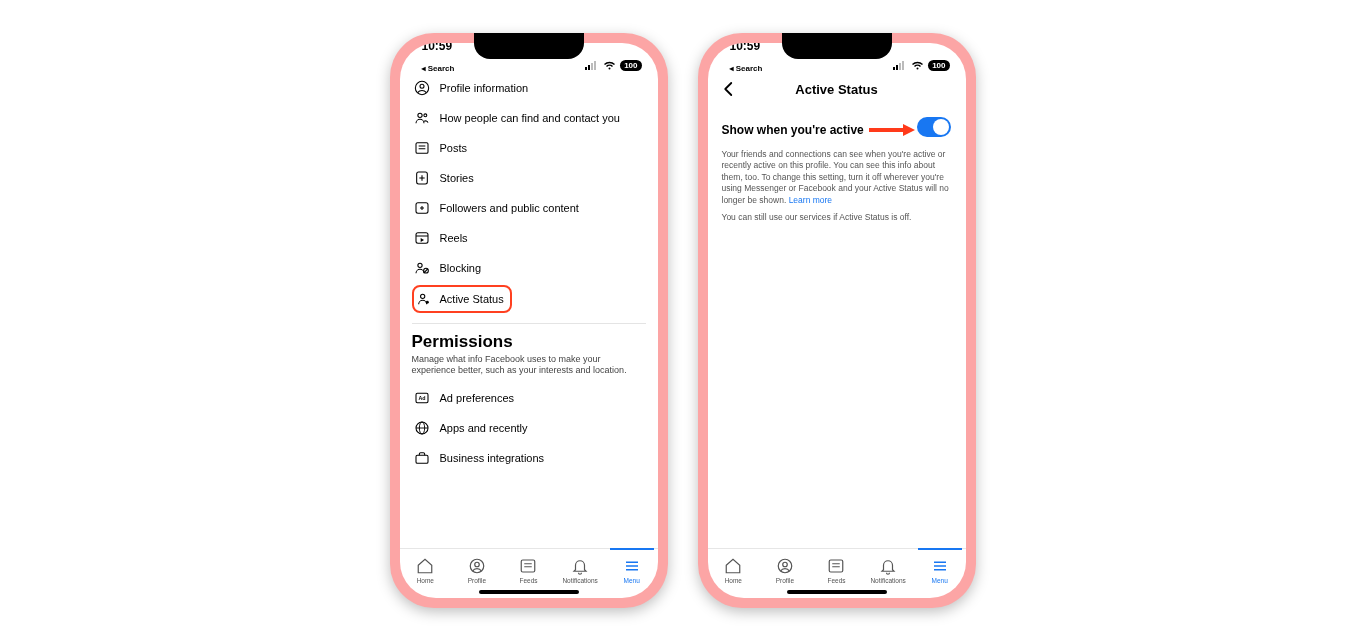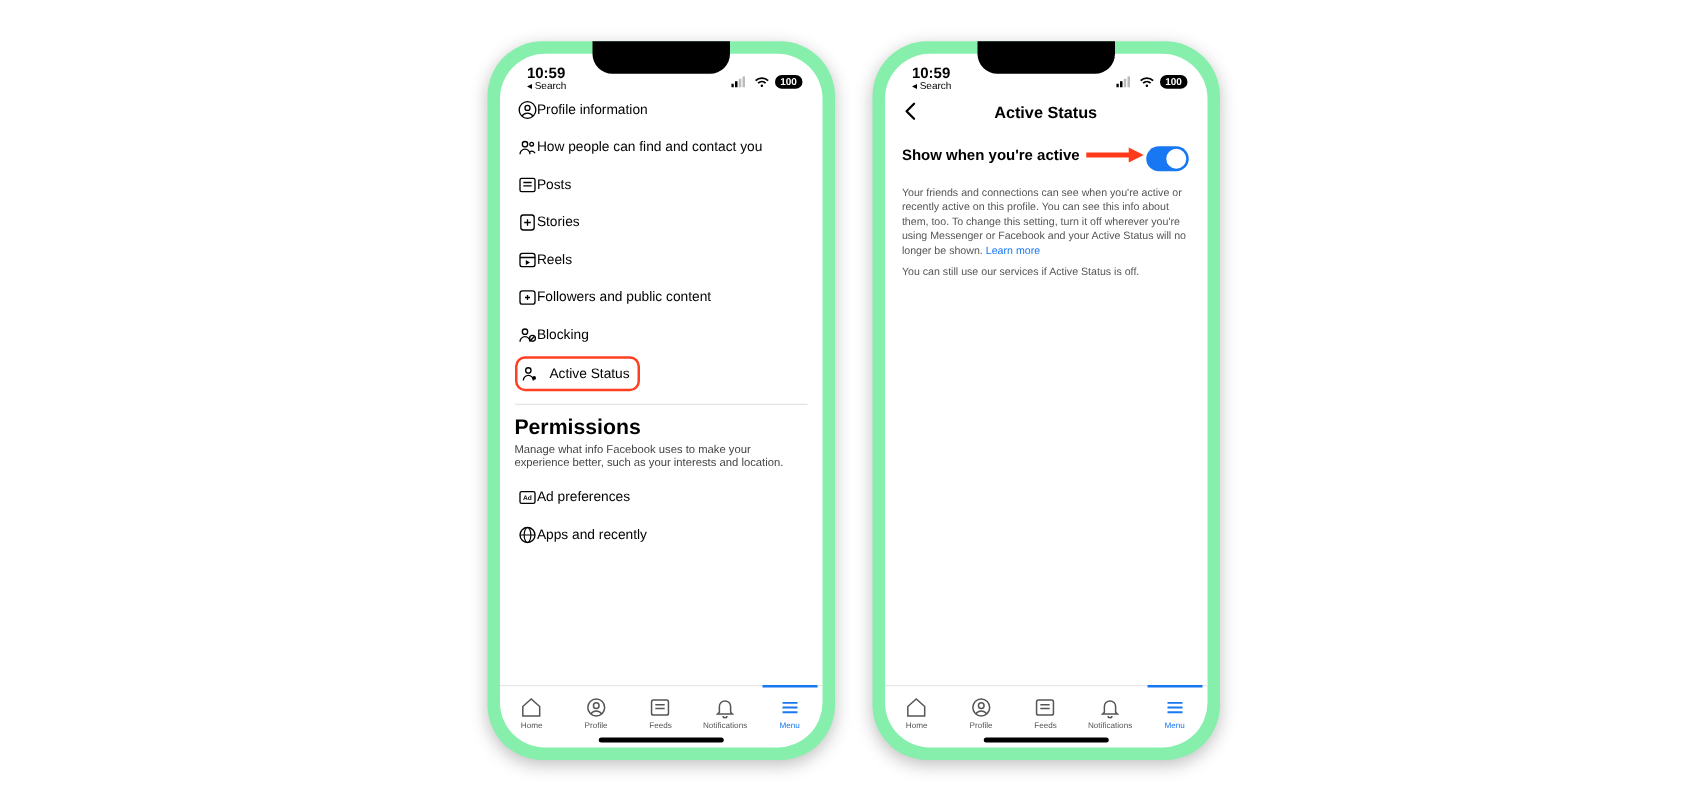--- a/index.html
+++ b/index.html
@@ -9,21 +9,21 @@
     background: #ffffff;
     font-family: -apple-system, BlinkMacSystemFont, "Segoe UI", Helvetica, Arial, sans-serif;
     display: flex;
     justify-content: center;
     align-items: center;
     gap: 30px;
   }
   .phone {
     width: 278px;
     height: 575px;
-    background: #86efac;
+    background: #fca5a5;
     border-radius: 44px;
     padding: 10px;
     position: relative;
     box-shadow: 0 4px 14px rgba(0,0,0,0.25);
   }
   .phone::before {
     content: "";
     position: absolute;
     top: 0; left: 50%;
     transform: translateX(-50%);
@@ -46,21 +46,21 @@
     height: 30px;
     display: flex;
     justify-content: space-between;
     align-items: flex-end;
     padding: 0 16px 0 22px;
     font-size: 12px;
     font-weight: 600;
   }
   .status-left { display: flex; flex-direction: column; line-height: 1; }
   .status-time { font-size: 12px; font-weight: 700; }
-  .status-back { font-size: 8px; font-weight: 400; margin-top: 1px; }
+  .status-back { font-size: 8px; font-weight: 700; margin-top: 13px; }
   .status-right { display: flex; align-items: center; gap: 4px; padding-bottom: 2px; }
   .battery-pill {
     background: #000; color: #fff;
     border-radius: 8px; font-size: 8px;
     padding: 1px 4px; font-weight: 700;
   }
 
   .nav-header {
     display: flex;
     align-items: center;
@@ -74,20 +74,21 @@
     font-size: 13px; font-weight: 700;
     pointer-events: none;
   }
   .chevron-back { width: 18px; height: 18px; }
   .search-right { margin-left: auto; width: 18px; height: 18px; }
 
   .content { flex: 1; overflow: hidden; padding: 0 12px; }
 
   .list-row {
     display: flex; align-items: center;
+    gap: 10px;
     padding: 7px 2px;
     font-size: 11px;
   }
   .row-icon { width: 16px; height: 16px; flex: 0 0 16px; color: #000; }
   .highlight-box {
     border: 2.5px solid #ff4020;
     border-radius: 8px;
     padding: 4px 6px 4px 2px;
     display: inline-flex; align-items: center; gap: 8px;
     margin-top: 2px;
@@ -119,21 +120,21 @@
   .tab-icon { width: 18px; height: 18px; }
   .home-indicator {
     position: absolute; bottom: 4px; left: 50%;
     transform: translateX(-50%);
     width: 100px; height: 4px; background: #000;
     border-radius: 3px;
   }
 
   
   .setting-row {
-    display: flex; align-items: flex-start; justify-content: space-between;
+    display: flex; align-items: flex-end; justify-content: space-between;
     padding: 10px 2px 8px 2px;
   }
   .setting-label { font-size: 12px; font-weight: 600; }
   .arrow-annot {
     width: 48px; height: 14px; flex: 0 0 48px;
   }
   .toggle {
     width: 34px; height: 20px; border-radius: 11px;
     background: #1877f2; position: relative; flex: 0 0 34px;
   }
@@ -216,35 +217,35 @@
               <line x1="12" y1="8" x2="12" y2="16" stroke="#000" stroke-width="1.6"></line>
               <line x1="8" y1="12" x2="16" y2="12" stroke="#000" stroke-width="1.6"></line>
             </svg>
           </span>
         <span>Stories</span>
       </div>
       <div class="list-row">
         <span class="row-icon">
             <svg viewBox="0 0 24 24">
               <rect x="3" y="4" width="18" height="16" rx="3" stroke="#000" stroke-width="1.6" fill="none"></rect>
+              <line x1="12" y1="9" x2="12" y2="15" stroke="#000" stroke-width="1.6"></line>
+              <line x1="9" y1="12" x2="15" y2="12" stroke="#000" stroke-width="1.6"></line>
+            </svg>
+          </span>
+        <span>Followers and public content</span>
+      </div>
+      <div class="list-row">
+        <span class="row-icon">
+            <svg viewBox="0 0 24 24">
+              <rect x="3" y="4" width="18" height="16" rx="3" stroke="#000" stroke-width="1.6" fill="none"></rect>
               <line x1="3" y1="9" x2="21" y2="9" stroke="#000" stroke-width="1.6"></line>
               <path d="M10 12 l5 3 l-5 3 z" fill="#000"></path>
             </svg>
           </span>
         <span>Reels</span>
-      </div>
-      <div class="list-row">
-        <span class="row-icon">
-            <svg viewBox="0 0 24 24">
-              <rect x="3" y="4" width="18" height="16" rx="3" stroke="#000" stroke-width="1.6" fill="none"></rect>
-              <line x1="12" y1="9" x2="12" y2="15" stroke="#000" stroke-width="1.6"></line>
-              <line x1="9" y1="12" x2="15" y2="12" stroke="#000" stroke-width="1.6"></line>
-            </svg>
-          </span>
-        <span>Followers and public content</span>
       </div>
       <div class="list-row">
         <span class="row-icon">
             <svg viewBox="0 0 24 24">
               <circle cx="9" cy="8" r="3.2" stroke="#000" stroke-width="1.6" fill="none"></circle>
               <path d="M3 20 a6 6 0 0 1 12 0" stroke="#000" stroke-width="1.6" fill="none"></path>
               <circle cx="18" cy="16" r="3.5" stroke="#000" stroke-width="1.6" fill="none"></circle>
               <line x1="15.5" y1="18.5" x2="20.5" y2="13.5" stroke="#000" stroke-width="1.6"></line>
             </svg>
           </span>
@@ -277,20 +278,29 @@
       </div>
       <div class="list-row">
         <span class="row-icon">
             <svg viewBox="0 0 24 24">
               <circle cx="12" cy="12" r="9" stroke="#000" stroke-width="1.6" fill="none"></circle>
               <ellipse cx="12" cy="12" rx="4" ry="9" stroke="#000" stroke-width="1.4" fill="none"></ellipse>
               <line x1="3" y1="12" x2="21" y2="12" stroke="#000" stroke-width="1.4"></line>
             </svg>
           </span>
         <span>Apps and recently</span>
+      </div>
+      <div class="list-row">
+        <span class="row-icon">
+            <svg viewBox="0 0 24 24">
+              <rect x="3" y="8" width="18" height="12" rx="2" stroke="#000" stroke-width="1.6" fill="none"></rect>
+              <path d="M8 8 V6 a2 2 0 0 1 2 -2 h4 a2 2 0 0 1 2 2 v2" stroke="#000" stroke-width="1.6" fill="none"></path>
+            </svg>
+          </span>
+        <span>Business integrations</span>
       </div>
     </div>
 
     <div class="tab-bar">
       <div class="tab">
         <span class="tab-icon">
             <svg viewBox="0 0 24 24">
               <path d="M3 11 L12 3 L21 11 V21 H3 Z" stroke="#555" stroke-width="1.6" fill="none"></path>
             </svg>
           </span>

